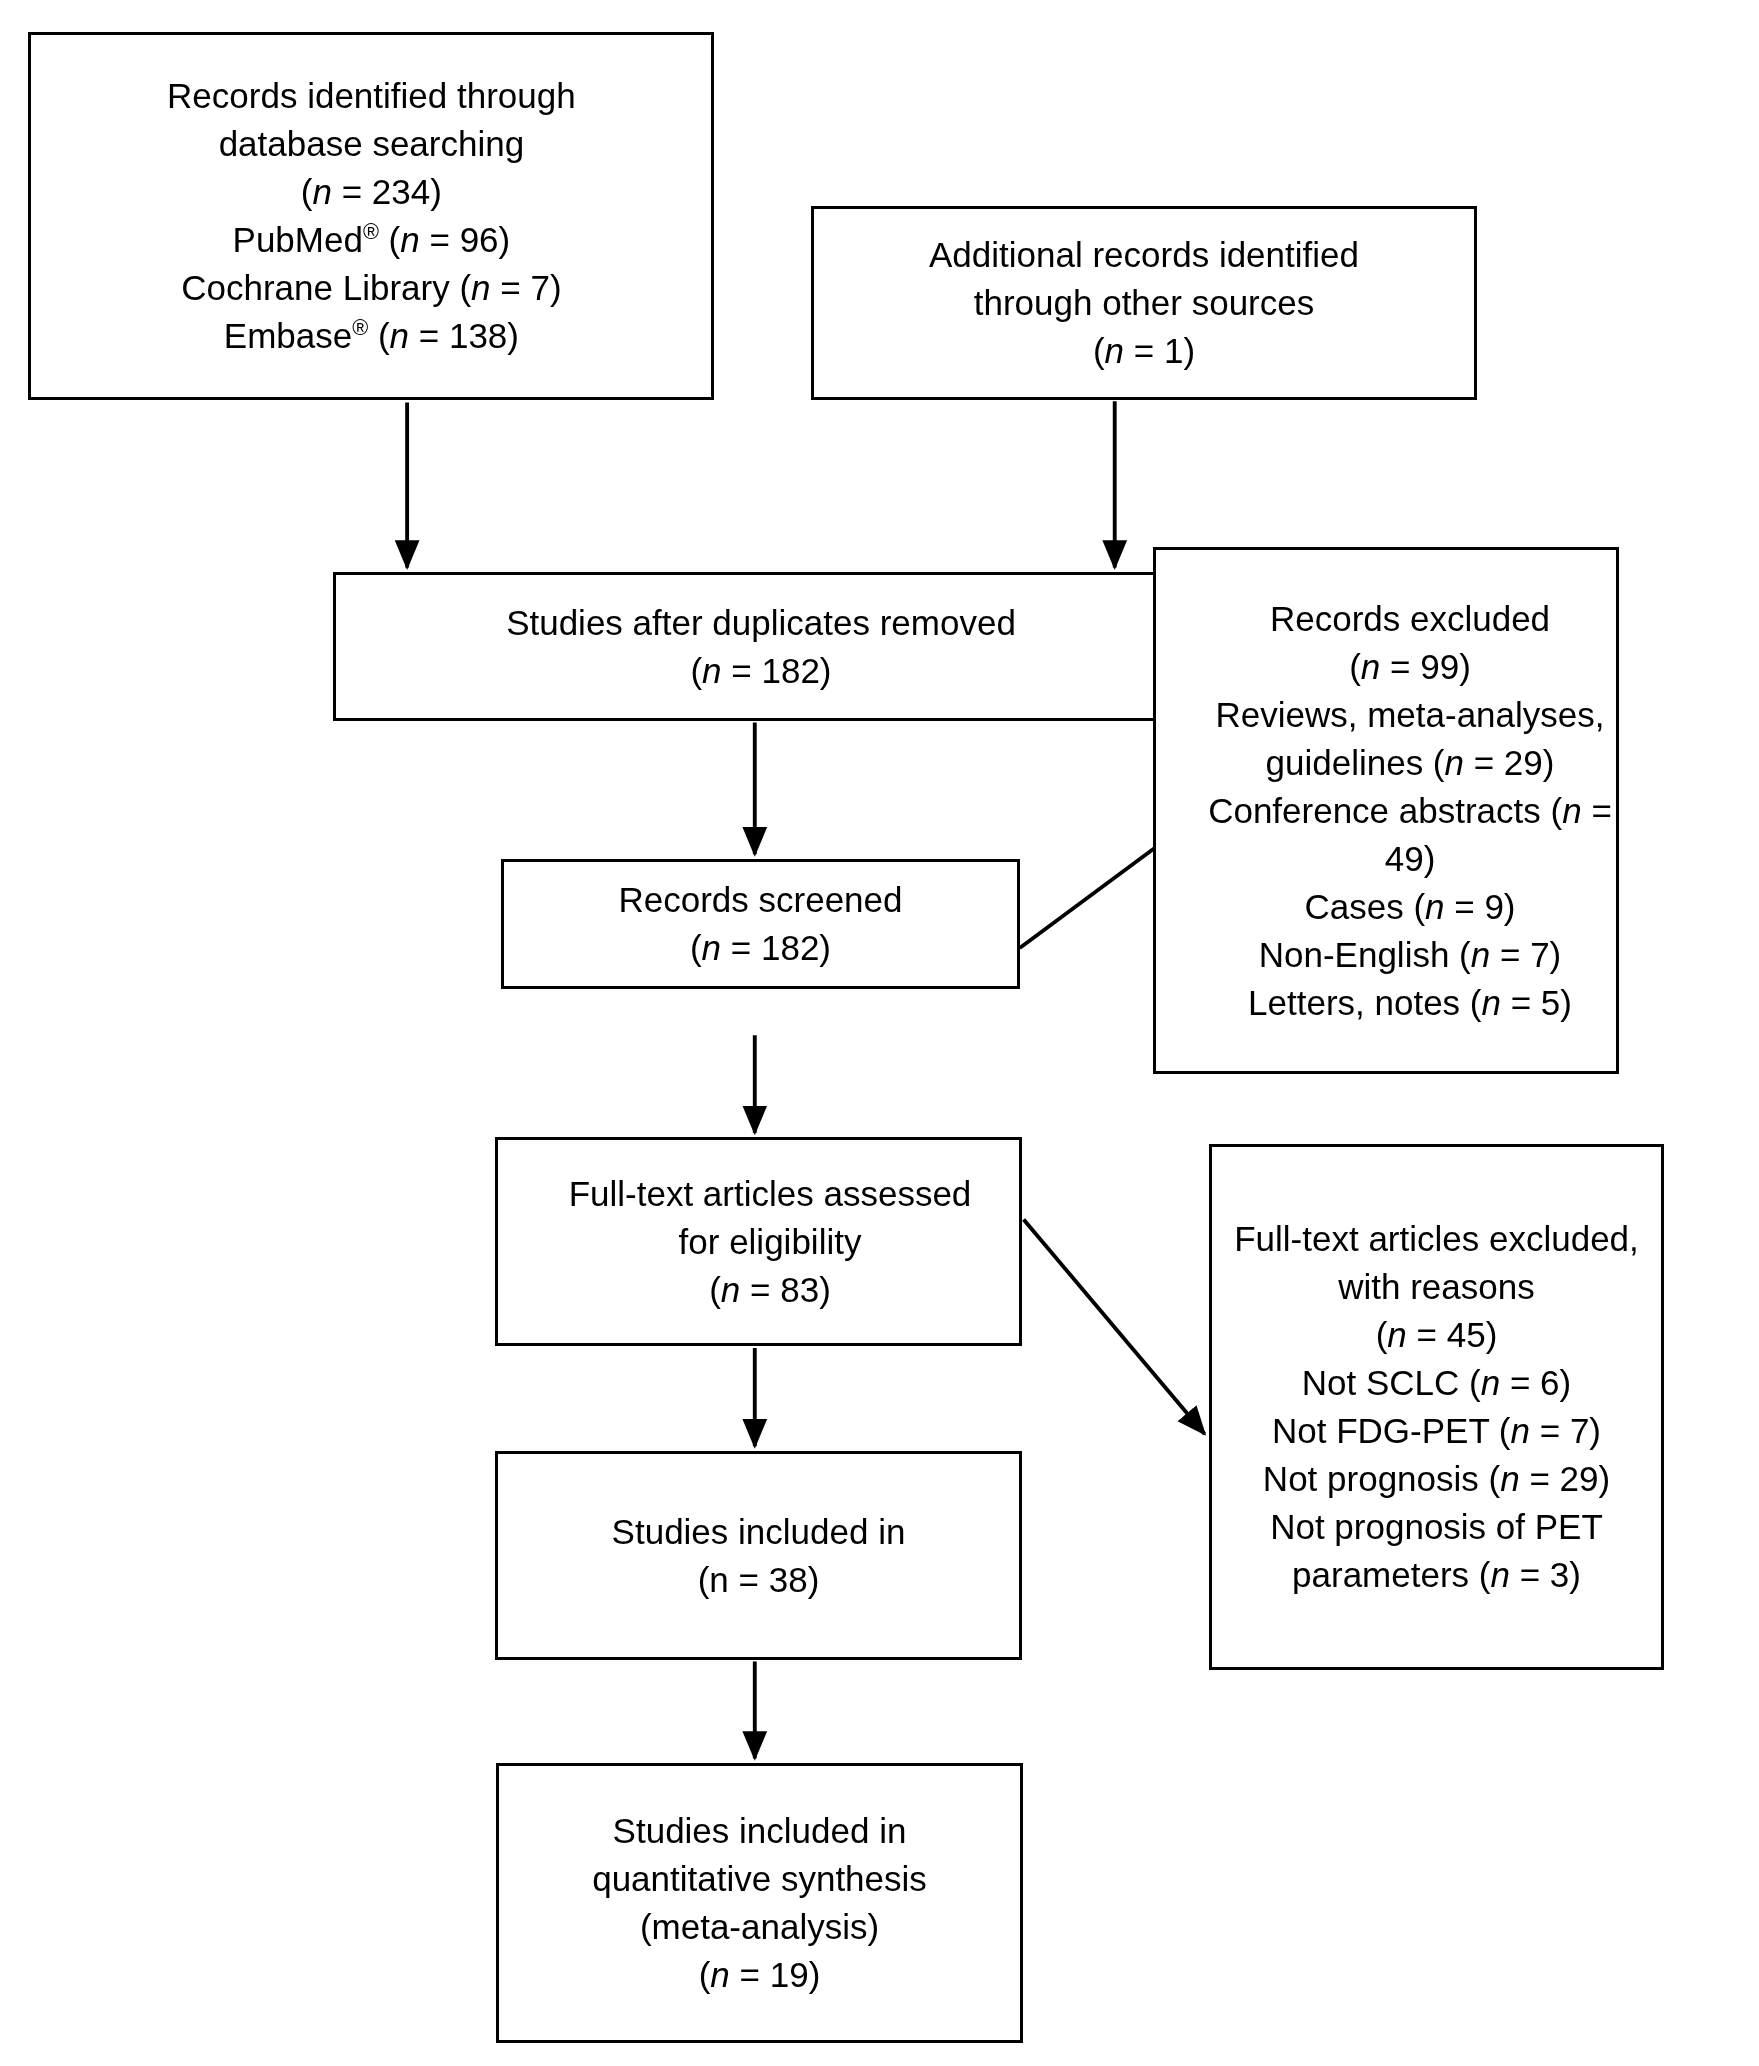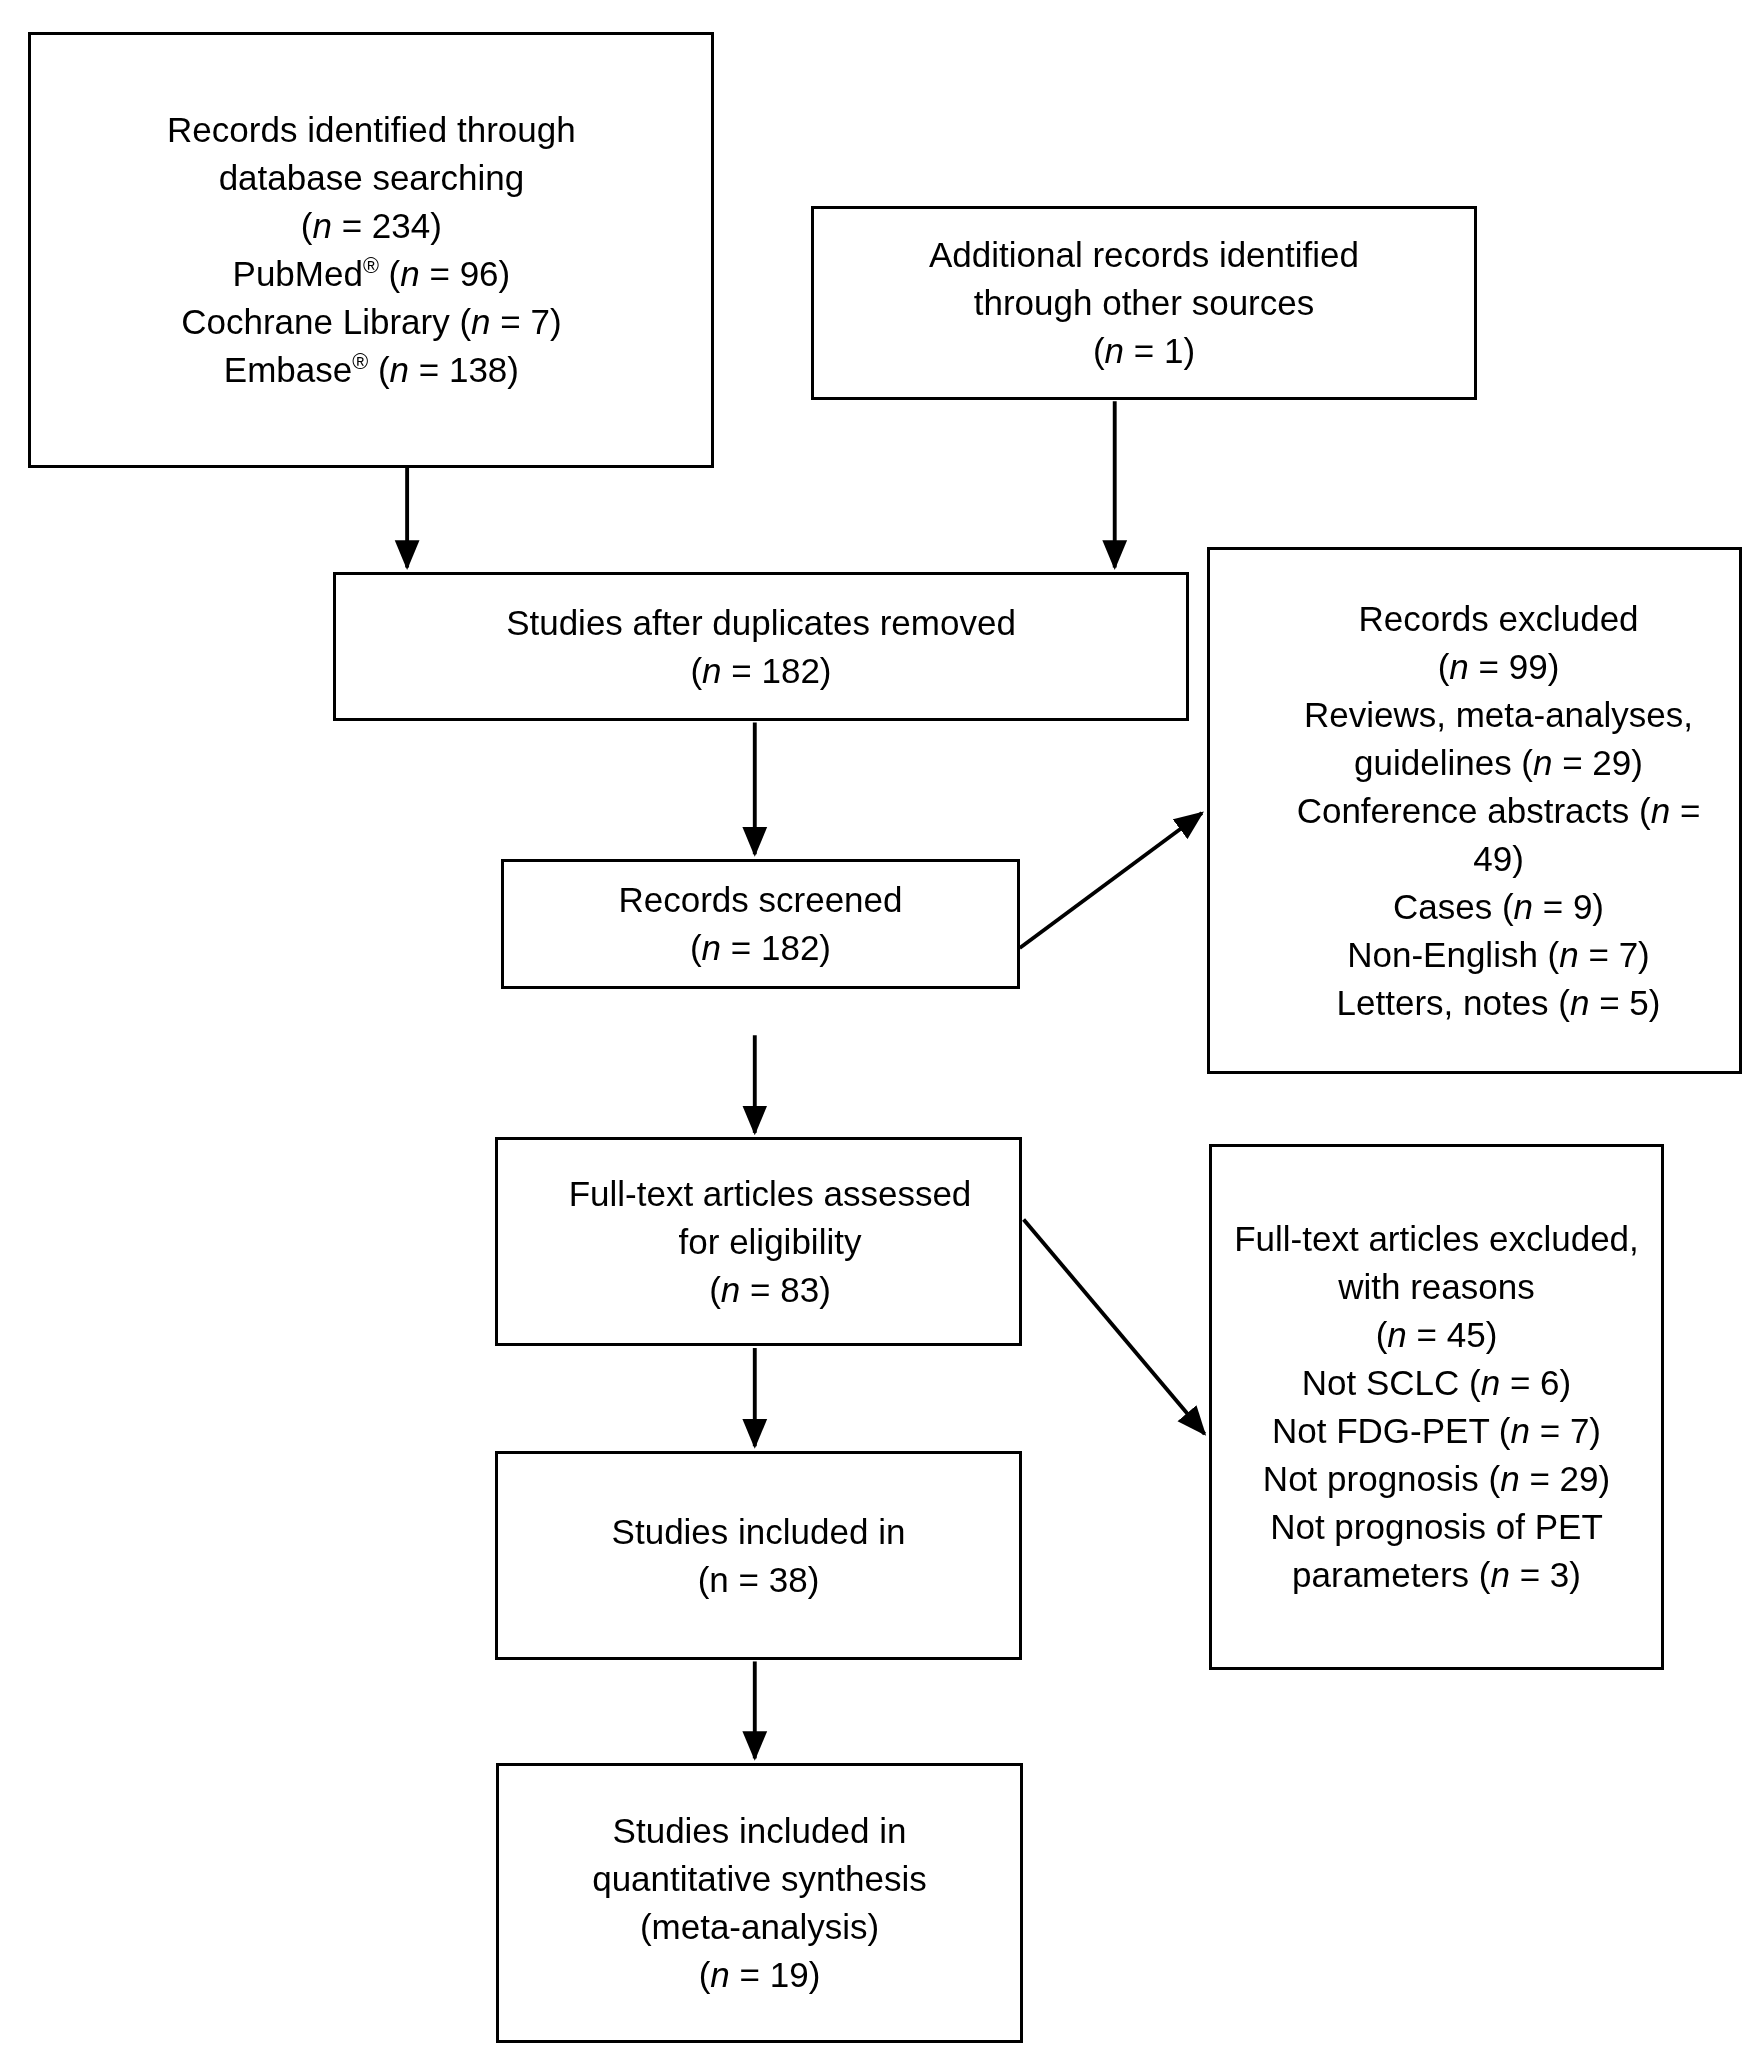--- a/index.html
+++ b/index.html
@@ -19,24 +19,24 @@
     text-align:center;
     font-size:35px;line-height:48px;
     box-sizing:border-box;
   }
   .box .line{white-space:nowrap;}
   .box i{font-style:italic;}
   .box sup{font-size:62%;line-height:0;}
   #arrows{position:absolute;left:0;top:0;width:1759px;height:2066px;}
 
   
-  .b-identification      {left:28.4px;  top:32px;   width:686px; height:436px;}
+  .b-identification      {left:28.4px;  top:32px;   width:686px; height:368px;}
   .b-other-sources       {left:811px;top:206px;  width:666px; height:194px;}
   .b-duplicates-removed  {left:333px; top:572px;  width:856px; height:149px;}
-  .b-records-excluded    {left:1207px;top:547px;  width:535px;  height:527px;padding-left:48px;}
+  .b-records-excluded    {left:1153px;top:547px;  width:466px;  height:527px;padding-left:48px;}
   .b-records-screened    {left:501px; top:859px; width:519px;  height:130px;}
   .b-fulltext-assessed   {left:495px; top:1137px; width:527px;  height:209px;padding-left:23px;}
   .b-fulltext-excluded   {left:1209px;top:1144px; width:455px;  height:526px;text-align:right;}
   .b-qualitative         {left:495px; top:1451px; width:527px;  height:209px;}
   .b-quantitative        {left:496px; top:1763px; width:527px;  height:280px;}
 </style>
 </head>
 <body>
 
 <div class="canvas">

